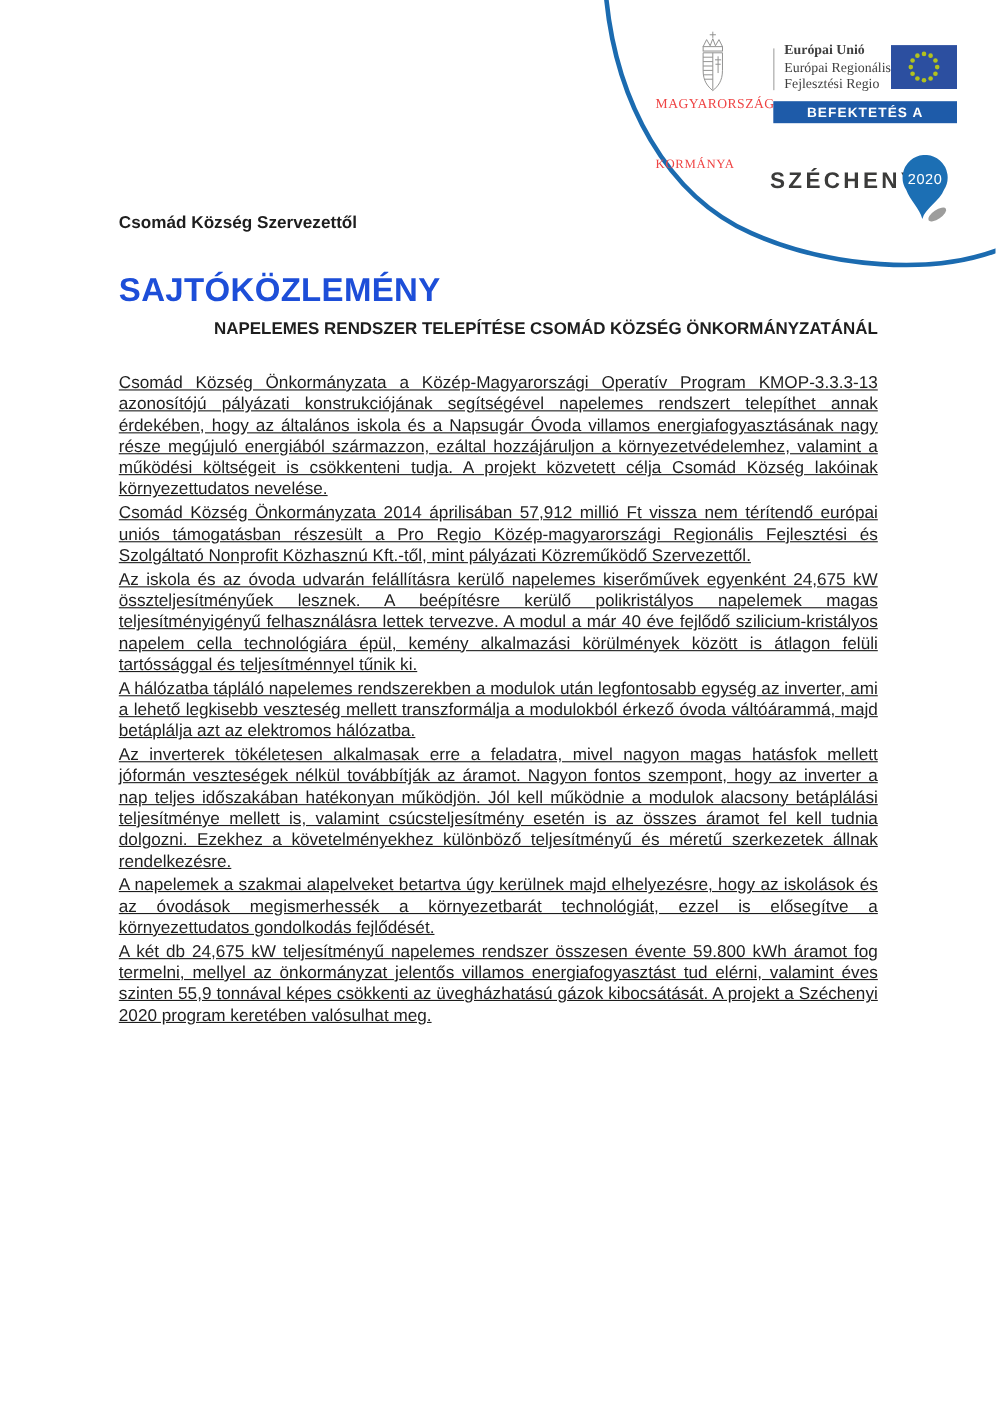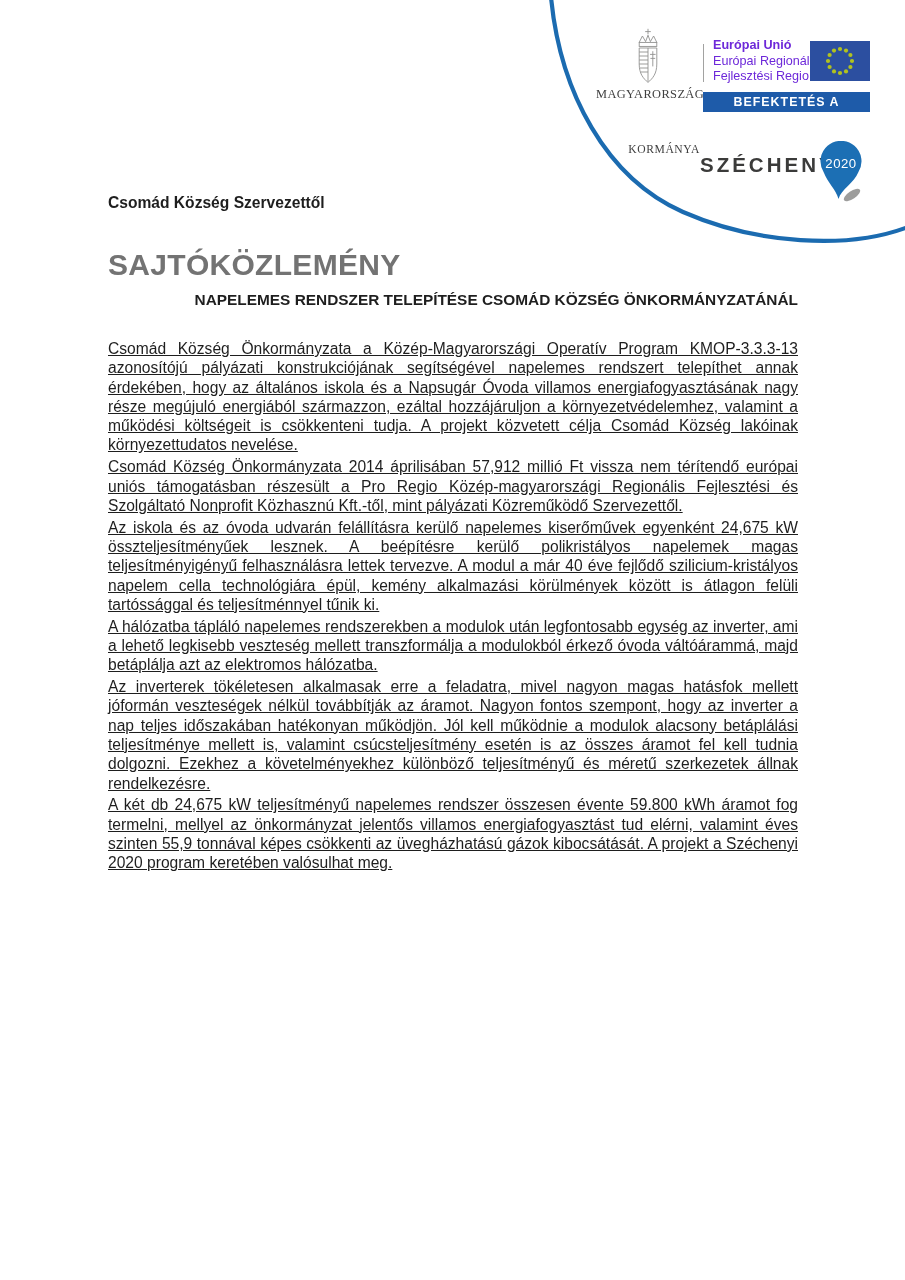--- a/index.html
+++ b/index.html
@@ -6,27 +6,27 @@
   body{
     width:905px;height:1280px;background:#ffffff;position:relative;overflow:hidden;
     font-family:"Liberation Sans","DejaVu Sans",sans-serif;
     -webkit-font-smoothing:antialiased;
   }
   
   .curve{position:absolute;left:0;top:0;width:905px;height:270px;}
   .curve path{fill:none;stroke-width:4.2px;stroke-linecap:round;}
 
   
-  .govt{position:absolute;left:596px;top:28px;width:104px;text-align:right;color:#404040;}
+  .govt{position:absolute;left:596px;top:28px;width:104px;text-align:left;color:#ef4444;}
   .govt svg{display:block;margin:0 auto 3px auto;}
   .govt-l1{font-family:"Liberation Serif","DejaVu Serif",serif;font-size:12.4px;letter-spacing:.4px;line-height:14px;}
   .govt-l2{font-family:"Liberation Serif","DejaVu Serif",serif;font-size:11.6px;letter-spacing:.6px;line-height:13px;margin-top:42px;}
 
   .eu-divider{position:absolute;left:703px;top:44px;width:1px;height:38px;background:#a2a2a1;}
-  .eu-text{position:absolute;left:713px;top:38px;color:#6d28d9;font-size:12.6px;line-height:15.6px;}
+  .eu-text{position:absolute;left:713px;top:38px;color:#404040;font-size:12.6px;line-height:15.6px;font-family:Liberation Serif, serif;}
   .eu-text .b{font-weight:bold;}
 
   .eu-flag{position:absolute;left:810px;top:41px;}
 
   .banner{
     position:absolute;left:703px;top:92px;width:167px;height:20px;line-height:20px;
     color:#fff;font-weight:bold;font-size:12.4px;letter-spacing:1px;text-align:center;
   }
 
   .sz-word{
@@ -108,23 +108,24 @@
 <div class="sz-word">SZÉCHENYI</div>
 
 <svg class="sz-pin" width="48" height="62" viewBox="-24 -22 48 62">
   <ellipse cx="11" cy="32" rx="9.5" ry="4" transform="rotate(-34 11 32)" style="fill: rgb(157, 157, 156);"></ellipse>
   <path d="M-2.5,36 C-5,26.5 -13.5,19.5 -17.2,9.5 A20.5,20.5 0 1 1 17.2,9.5 C13.5,19.5 0,26.5 -2.5,36 Z" style="fill: rgb(28, 111, 180);"></path>
   <text x="0" y="4.5" text-anchor="middle" font-size="13.2" letter-spacing="0.5" fill="#ffffff">2020</text>
 </svg>
 
 <main class="content" style="color: rgb(30, 30, 30);">
   <div class="org">Csomád Község Szervezettől</div>
-  <h1 class="title" style="color: #737373;">SAJTÓKÖZLEMÉNY</h1>
+  <h1 class="title" style="color: #1d4ed8;">SAJTÓKÖZLEMÉNY</h1>
   <h2 class="subtitle">NAPELEMES RENDSZER TELEPÍTÉSE CSOMÁD KÖZSÉG ÖNKORMÁNYZATÁNÁL</h2>
   <div class="body-copy">
     <p>Csomád Község Önkormányzata a Közép-Magyarországi Operatív Program KMOP-3.3.3-13 azonosítójú pályázati konstrukciójának segítségével napelemes rendszert telepíthet annak érdekében, hogy az általános iskola és a Napsugár Óvoda villamos energiafogyasztásának nagy része megújuló energiából származzon, ezáltal hozzájáruljon a környezetvédelemhez, valamint a működési költségeit is csökkenteni tudja. A projekt közvetett célja Csomád Község lakóinak környezettudatos nevelése.</p>
     <p>Csomád Község Önkormányzata 2014 áprilisában 57,912 millió Ft vissza nem térítendő európai uniós támogatásban részesült a Pro Regio Közép-magyarországi Regionális Fejlesztési és Szolgáltató Nonprofit Közhasznú Kft.-től, mint pályázati Közreműködő Szervezettől.</p>
     <p>Az iskola és az óvoda udvarán felállításra kerülő napelemes kiserőművek egyenként 24,675 kW összteljesítményűek lesznek. A beépítésre kerülő polikristályos napelemek magas teljesítményigényű felhasználásra lettek tervezve. A modul a már 40 éve fejlődő szilicium-kristályos napelem cella technológiára épül, kemény alkalmazási körülmények között is átlagon felüli tartóssággal és teljesítménnyel tűnik ki.</p>
     <p>A hálózatba tápláló napelemes rendszerekben a modulok után legfontosabb egység az inverter, ami a lehető legkisebb veszteség mellett transzformálja a modulokból érkező óvoda váltóárammá, majd betáplálja azt az elektromos hálózatba.</p>
     <p>Az inverterek tökéletesen alkalmasak erre a feladatra, mivel nagyon magas hatásfok mellett jóformán veszteségek nélkül továbbítják az áramot. Nagyon fontos szempont, hogy az inverter a nap teljes időszakában hatékonyan működjön. Jól kell működnie a modulok alacsony betáplálási teljesítménye mellett is, valamint csúcsteljesítmény esetén is az összes áramot fel kell tudnia dolgozni. Ezekhez a követelményekhez különböző teljesítményű és méretű szerkezetek állnak rendelkezésre.</p>
+    <p>A napelemek a szakmai alapelveket betartva úgy kerülnek majd elhelyezésre, hogy az iskolások és az óvodások megismerhessék a környezetbarát technológiát, ezzel is elősegítve a környezettudatos gondolkodás fejlődését.</p>
     <p>A két db 24,675 kW teljesítményű napelemes rendszer összesen évente 59.800 kWh áramot fog termelni, mellyel az önkormányzat jelentős villamos energiafogyasztást tud elérni, valamint éves szinten 55,9 tonnával képes csökkenti az üvegházhatású gázok kibocsátását. A projekt a Széchenyi 2020 program keretében valósulhat meg.</p>
   </div>
 </main>
 
 </body></html>

